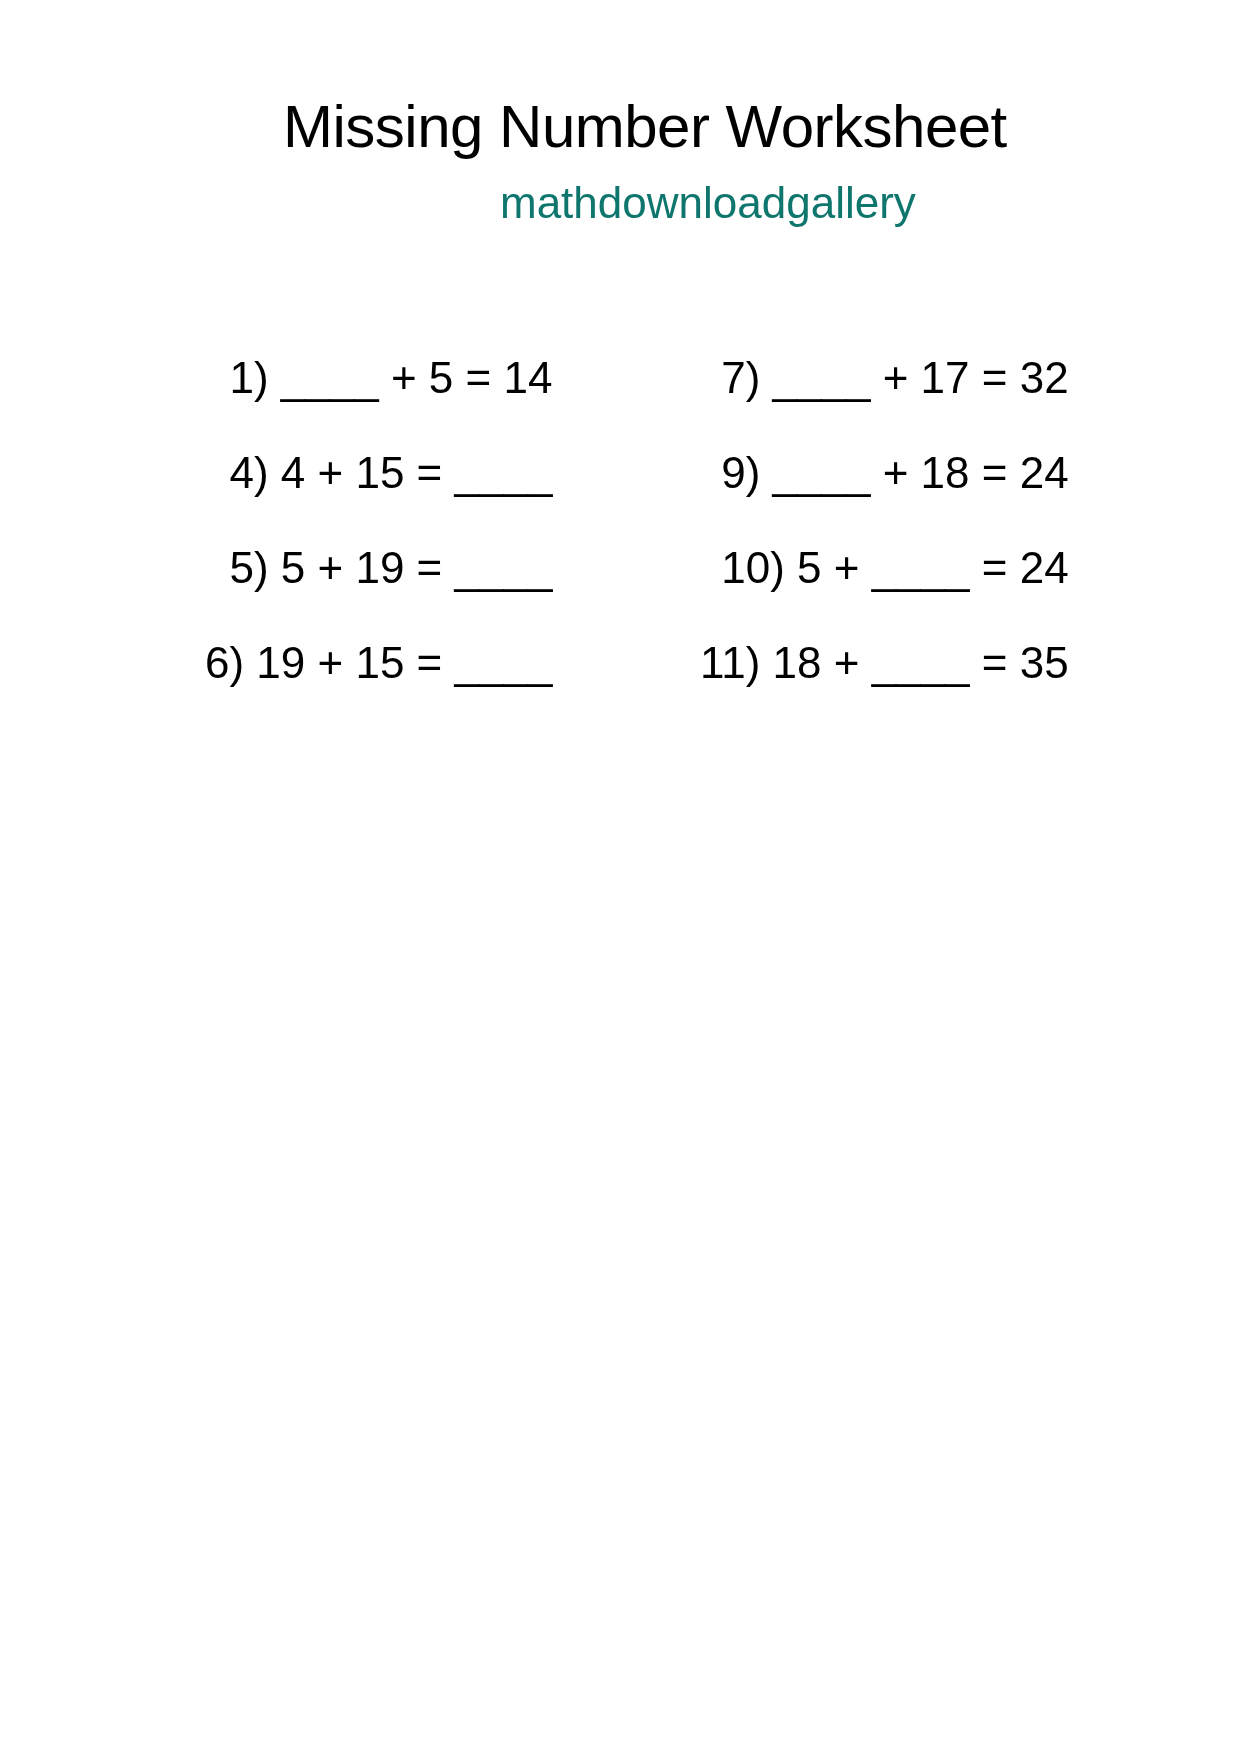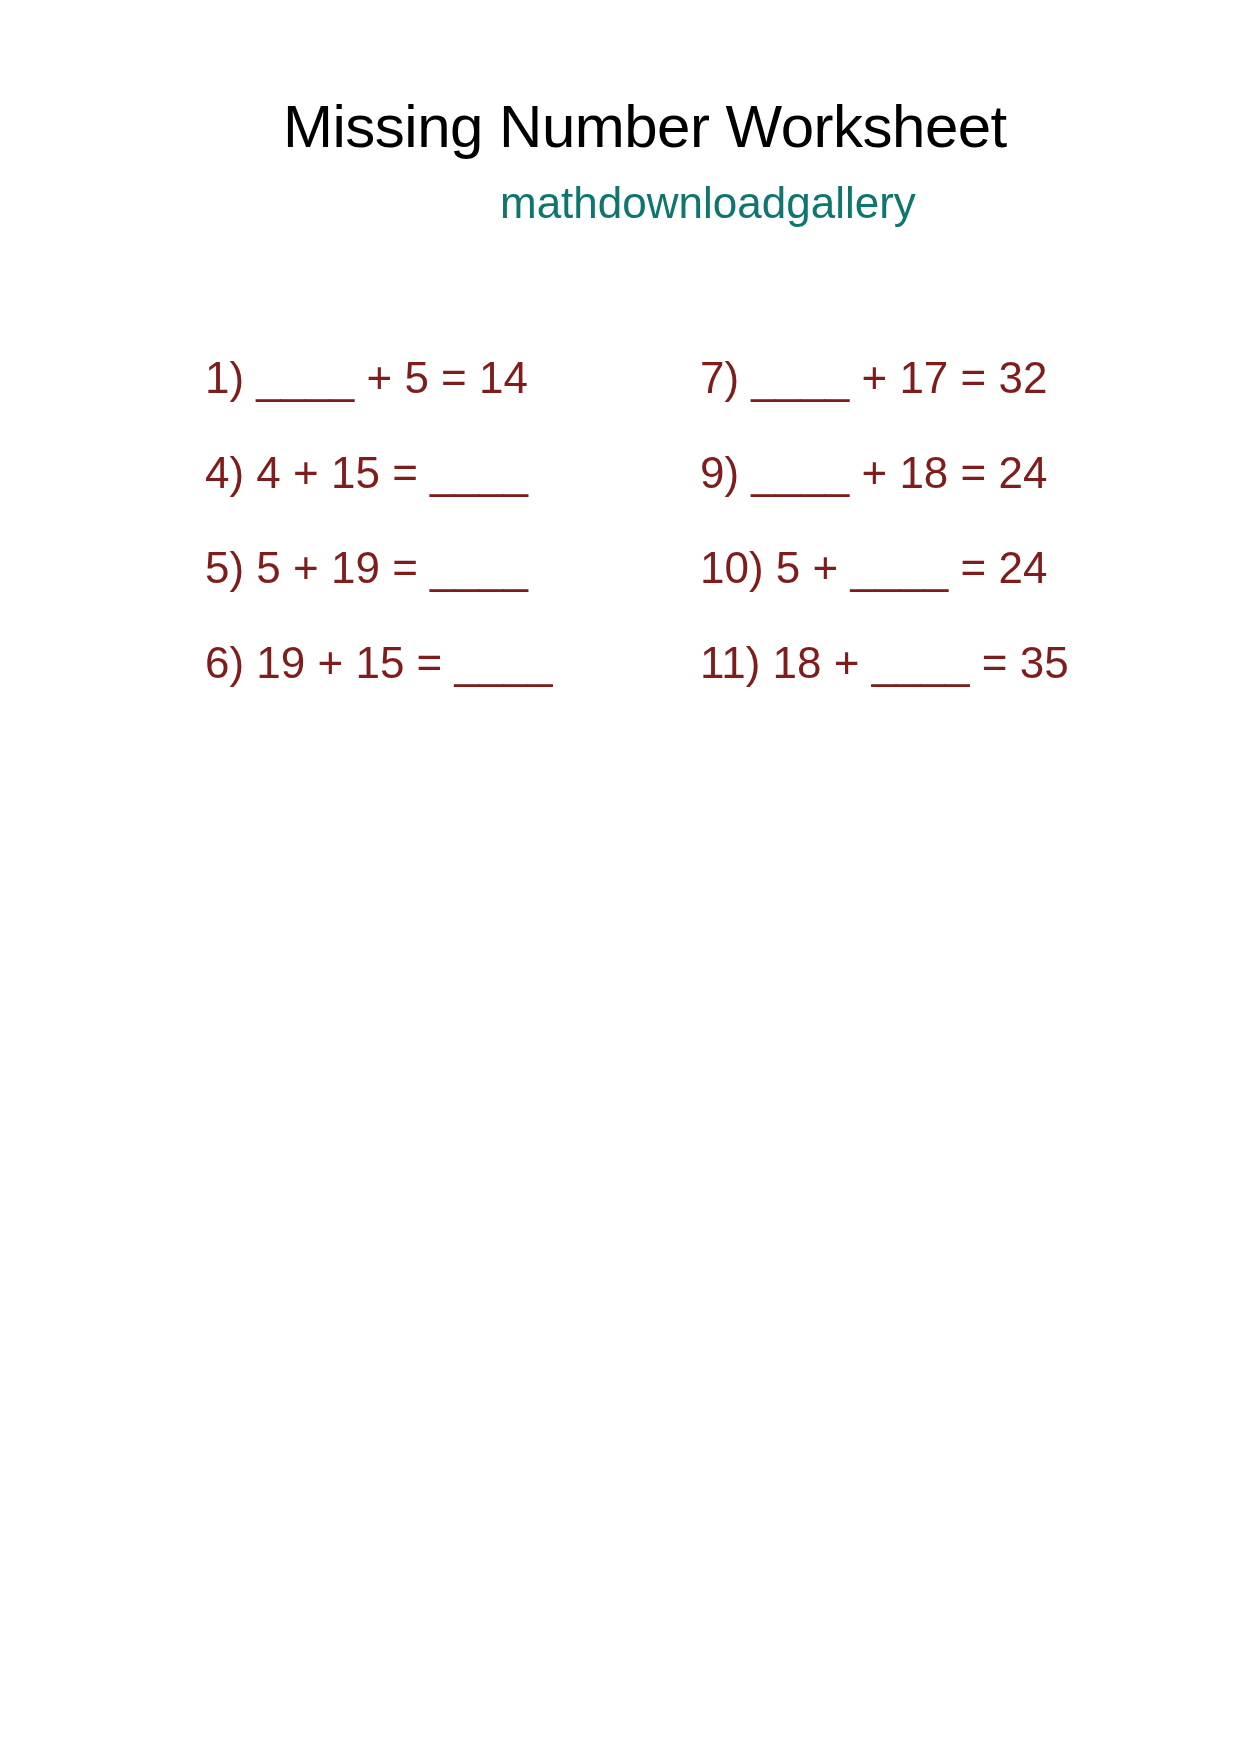--- a/index.html
+++ b/index.html
@@ -8,20 +8,21 @@
     background: #ffffff;
   }
   .page {
     position: relative;
     width: 1240px;
     height: 1754px;
     background: #ffffff;
     overflow: hidden;
     font-family: "Liberation Sans", "DejaVu Sans", sans-serif;
     color: #000000;
+    text-align: right;
   }
   .title {
     position: absolute;
     top: 97px;
     left: 283px;
     font-size: 60px;
     line-height: 60px;
     font-weight: 400;
     color: #000000;
     white-space: nowrap;
@@ -41,21 +42,21 @@
     position: absolute;
     top: 330px;
     white-space: nowrap;
   }
   .col-left  { left: 205px; }
   .col-right { left: 700px; }
   .problem {
     height: 95px;
     line-height: 95px;
     font-size: 44px;
-    color: #7f1d1d;
+    color: #000000;
     white-space: nowrap;
   }
   .problem .num { display: inline; }
   .problem .expr { display: inline; }
 </style>
 </head>
 <body>
 
 <div class="page">
 

